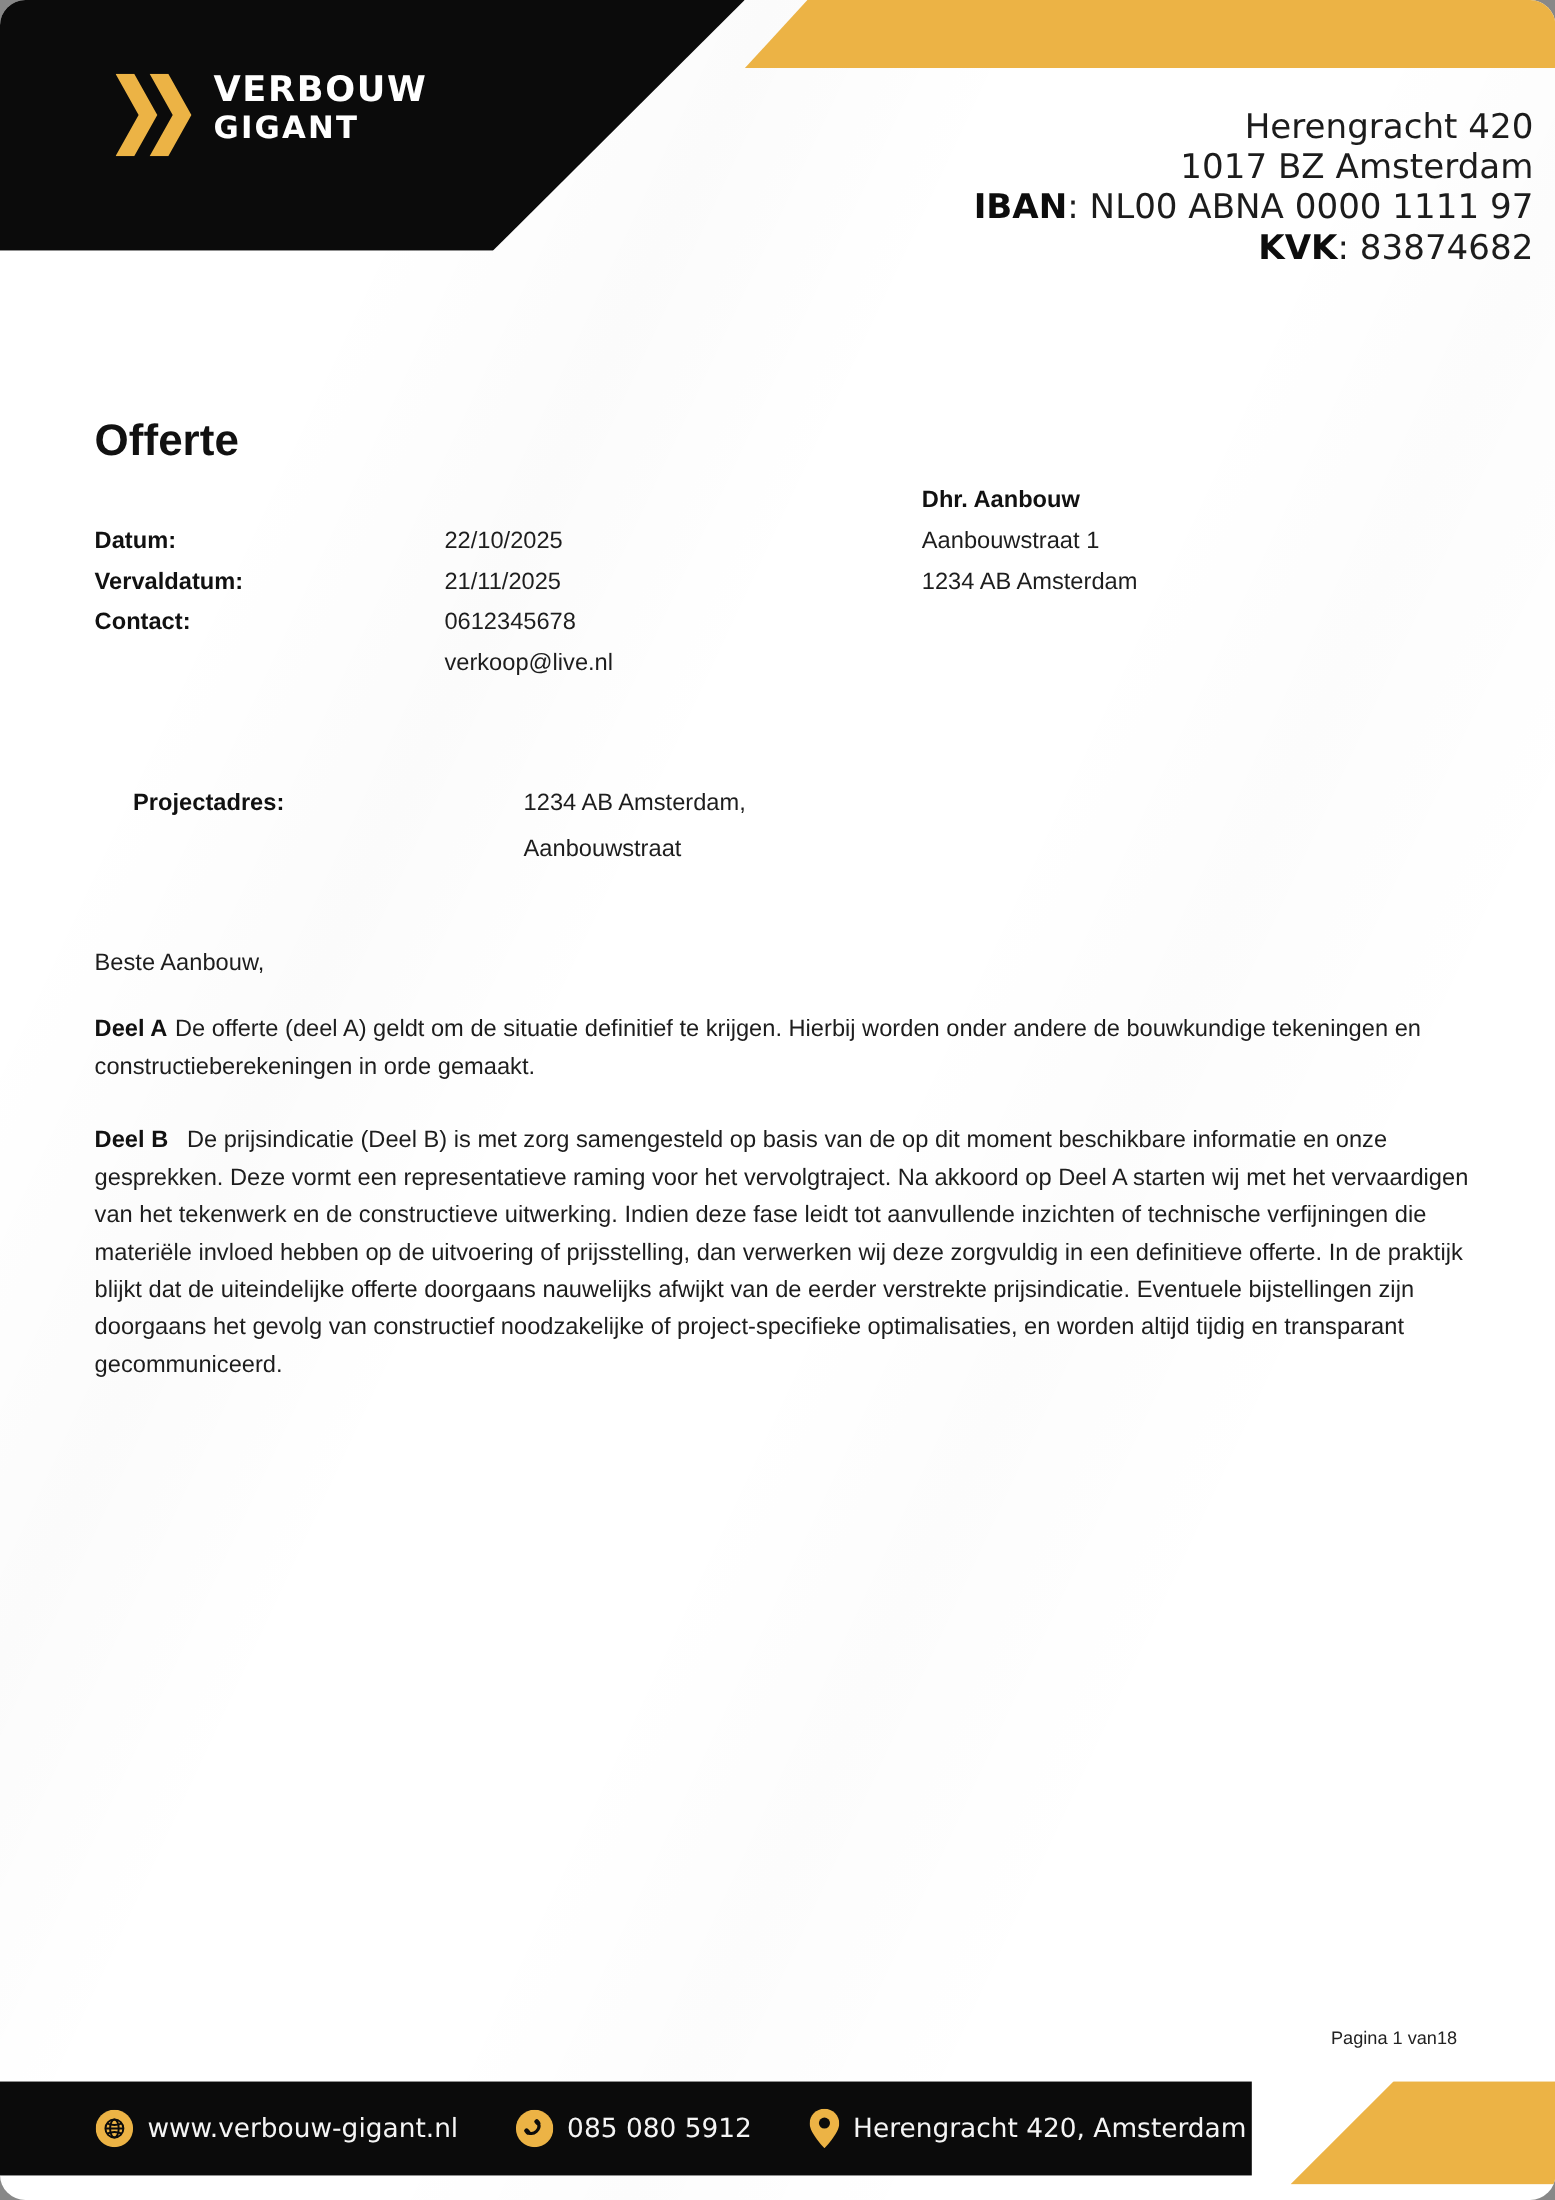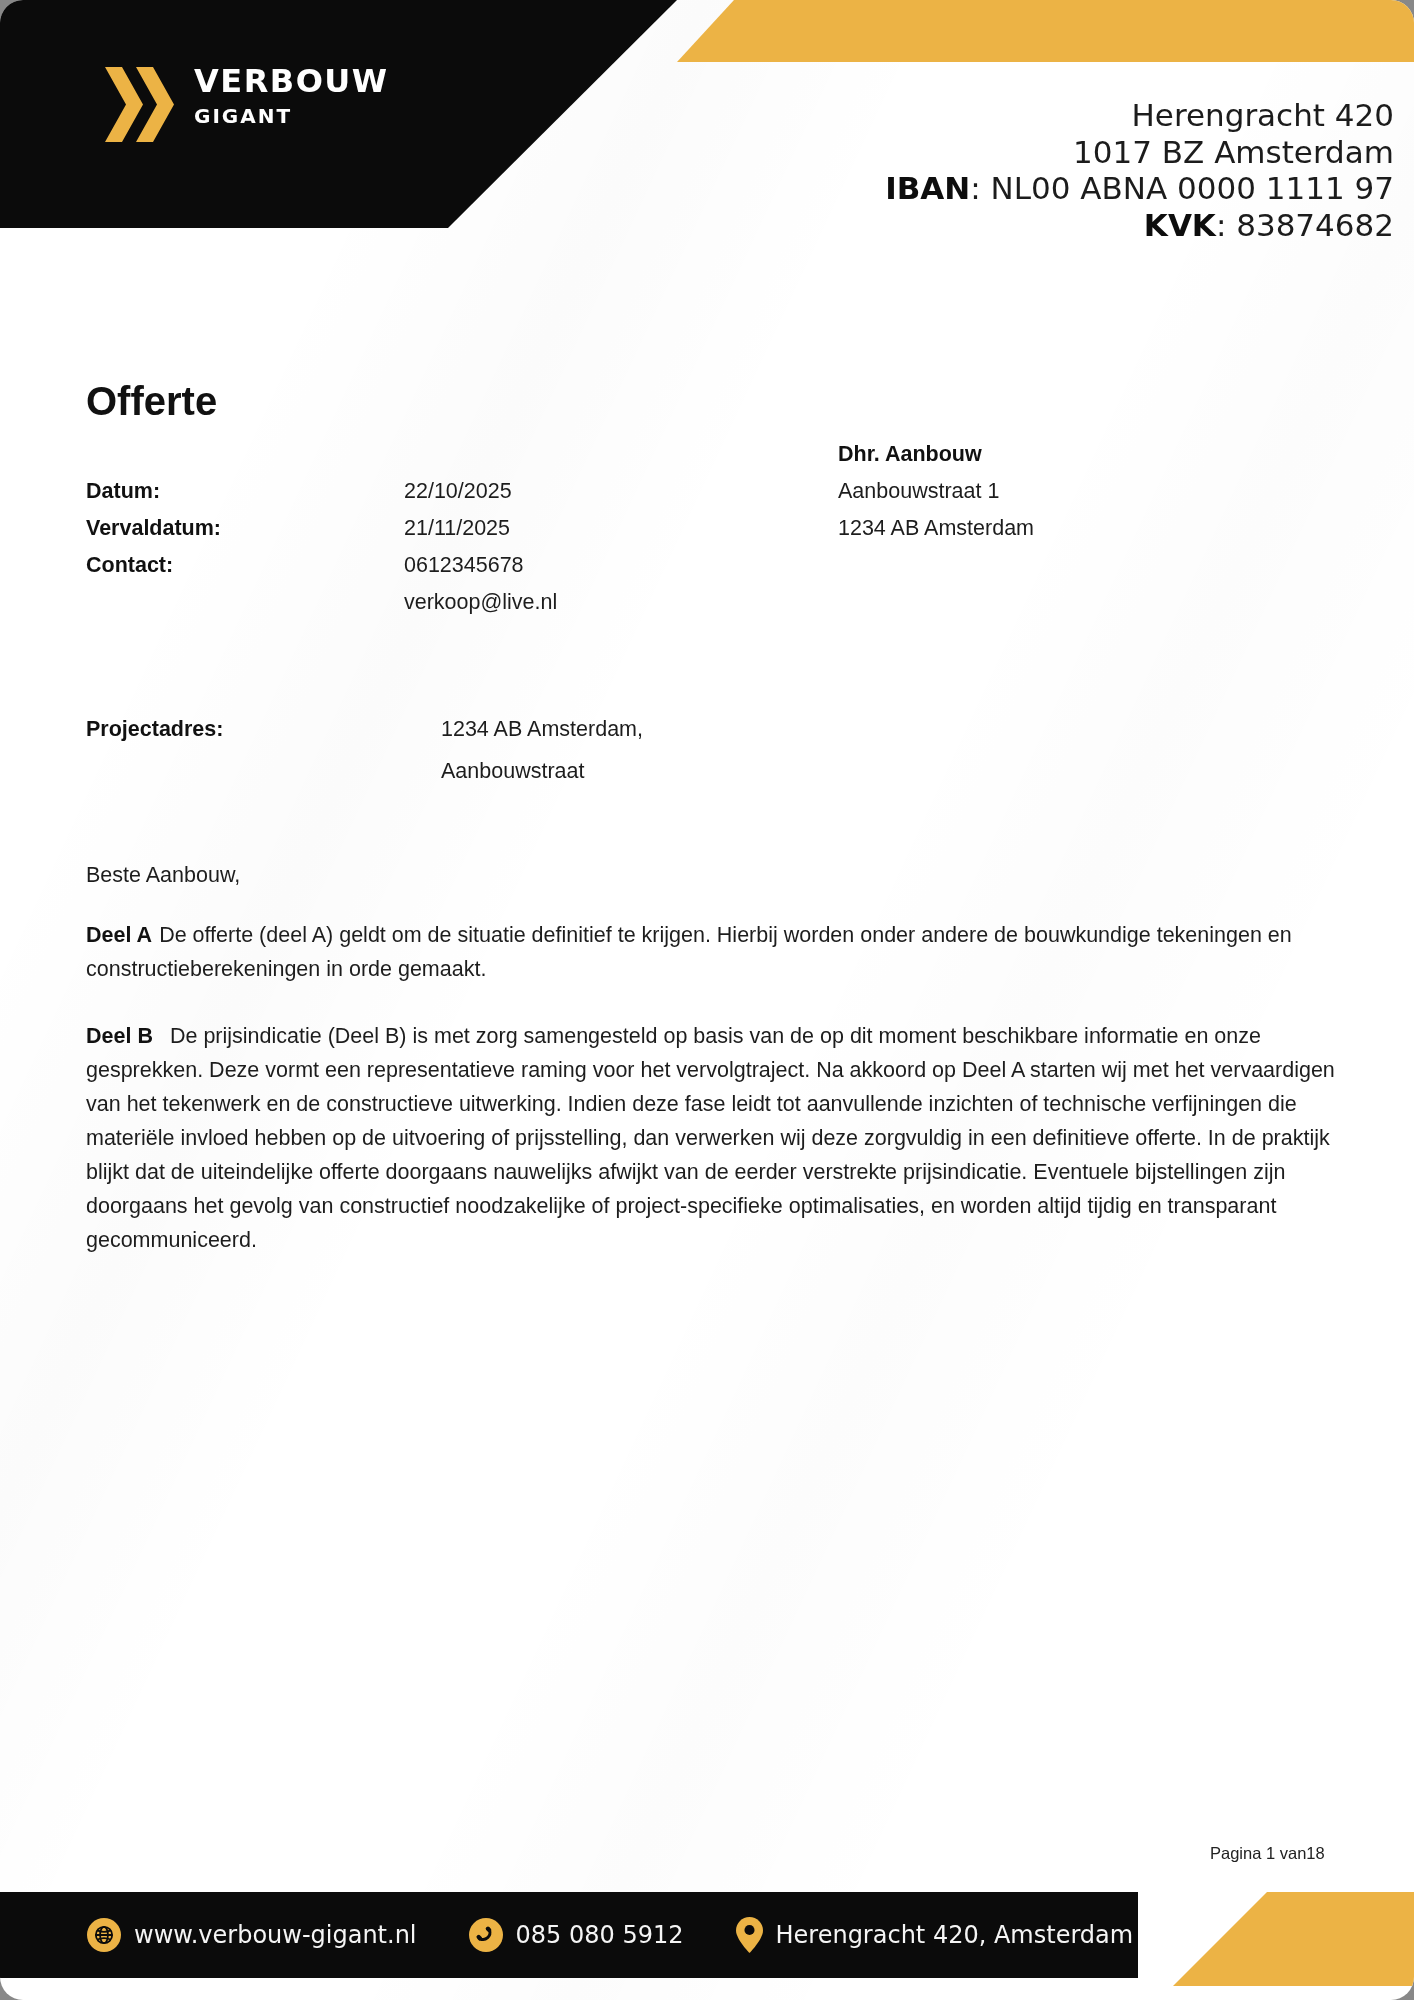--- a/index.html
+++ b/index.html
@@ -22,36 +22,36 @@
   .header-yellow{
     position:absolute;top:0;left:0;width:1414px;height:62px;
     background:#ecb345;
     -webkit-clip-path:polygon(734px 0,1414px 0,1414px 62px,677px 62px);
     clip-path:polygon(734px 0,1414px 0,1414px 62px,677px 62px);
   }
   .logo-chevrons{position:absolute;left:105px;top:67px;width:70px;height:75px;}
   .logo-text{position:absolute;left:194px;top:63px;color:#ffffff;
     font-family:"DejaVu Sans",sans-serif;font-weight:bold;}
   .logo-line1{font-size:32px;line-height:37px;letter-spacing:1.5px;}
-  .logo-line2{font-size:20px;line-height:32px;letter-spacing:2px;}
+  .logo-line2{font-size:28px;line-height:32px;letter-spacing:2px;}
   .header-address{
     position:absolute;top:97px;right:20px;text-align:right;
     font-family:"DejaVu Sans",sans-serif;font-size:31px;line-height:36.5px;color:#1c1c1c;
   }
   .header-address b{color:#0d0d0d;}
   
   .doc-title{position:absolute;left:86px;top:380px;font-size:40px;line-height:42px;
     font-weight:bold;color:#111;}
   .fields{position:absolute;left:86px;top:473px;font-size:21.5px;line-height:37px;}
   .flabel{display:inline-block;width:318px;font-weight:bold;color:#111;}
   .fvalue{color:#1d1d1d;}
   .recipient{position:absolute;left:838px;top:436px;font-size:21.5px;line-height:37px;}
   .recipient .rname{font-weight:bold;color:#111;}
   .project{position:absolute;left:86px;top:708px;font-size:21.5px;line-height:42px;}
-  .project .flabel{vertical-align:top;}
+  .project .flabel{vertical-align:top;margin-left:35px;}
   .pvalues{display:inline-block;vertical-align:top;margin-left:37px;}
   .letter{position:absolute;left:86px;top:858px;width:1262px;
     font-size:21.5px;line-height:34px;color:#1d1d1d;}
   .letter p{margin:0 0 27px 0;}
   .letter p.salut{margin-bottom:26px;}
   .letter p.deel-a{margin-bottom:33px;}
   .letter b{color:#111;}
   .blabel{font-weight:bold;color:#111;margin-right:7px;}
   .blabel.wide{margin-right:17px;}
   .page-number{position:absolute;left:1210px;top:1844px;font-size:16.5px;color:#222;}

